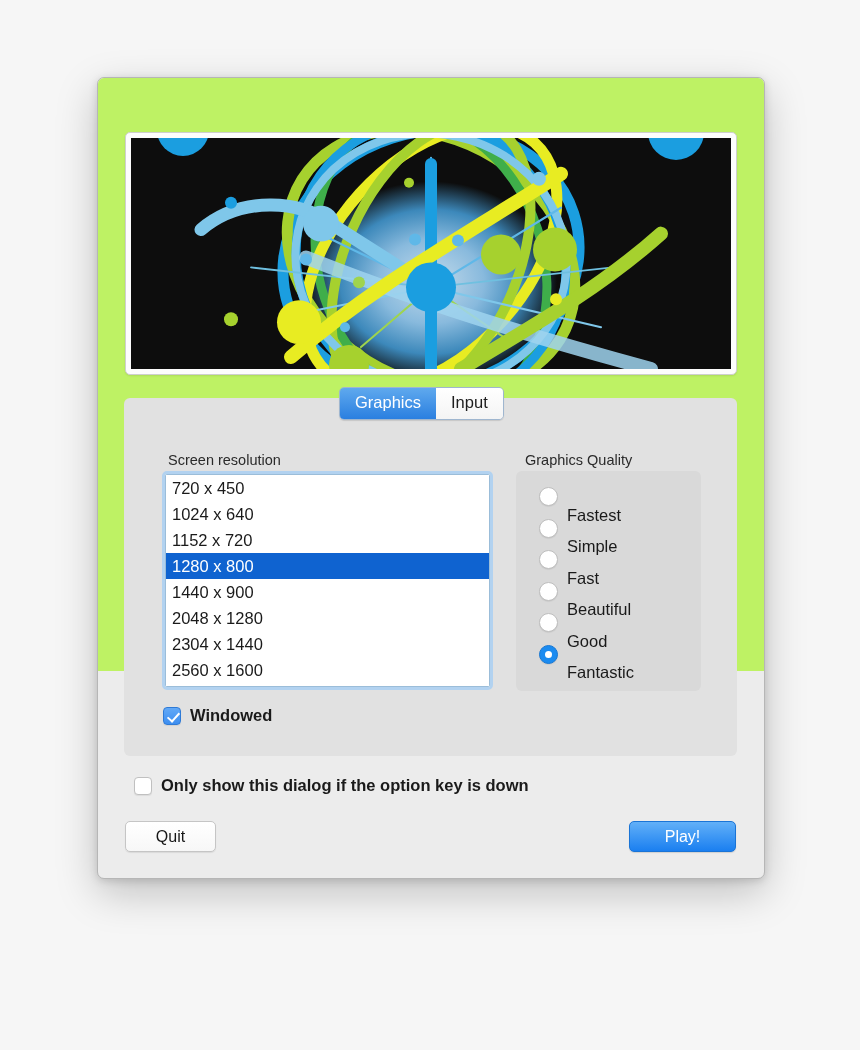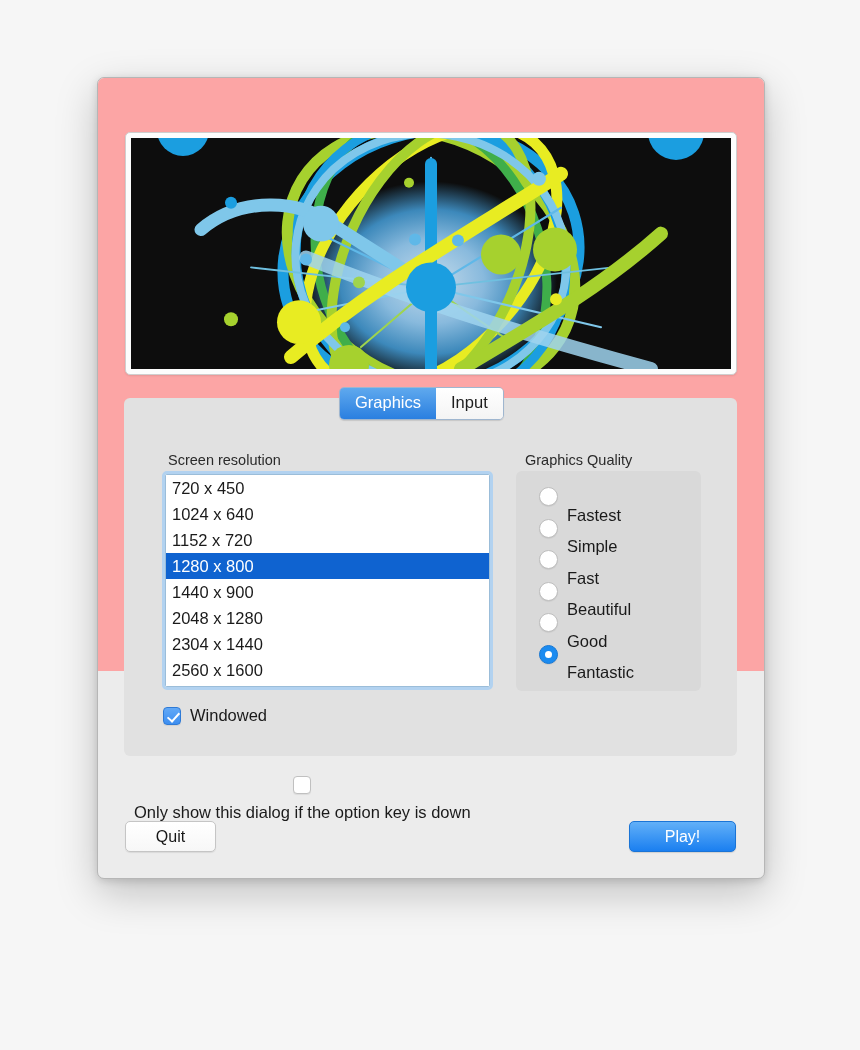--- a/index.html
+++ b/index.html
@@ -63,21 +63,21 @@
     width: 100%;
     text-align: center;
     font-size: 15.5px;
     color: #2b2b2b;
     letter-spacing: 0.1px;
   }
 
   .win-body {
     position: relative;
     height: 593px;
-    background: #fca5a5;
+    background: #bef264;
     padding-left: 24px;
   }
 
   
   .banner-frame {
     position: absolute;
     left: 27px;
     top: 54px;
     width: 612px;
     height: 243px;
@@ -222,27 +222,28 @@
     margin: -3.5px 0 0 -3.5px;
     border-radius: 50%;
     background: #ffffff;
   }
   .radio-label { font-size: 16.5px; color: #1a1a1a; margin-top: 37px; }
 
   
   .check-row {
     position: absolute;
     display: flex;
-    align-items: center;
+    align-items: flex-end;
     gap: 9px;
     cursor: default;
     user-select: none;
+    font-weight: bold;
   }
   .cb-windowed { left: 65px; top: 628px; }
-  .cb-option   { left: 36px; top: 698px; flex-direction: column; }
+  .cb-option   { left: 36px; top: 698px; }
 
   .checkbox {
     width: 18px; height: 18px;
     border-radius: 4px;
     box-sizing: border-box;
     flex: none;
     position: relative;
     background: #ffffff;
     border: 1px solid #c0c0c0;
     box-shadow: 0 1px 1px rgba(0,0,0,0.07);

